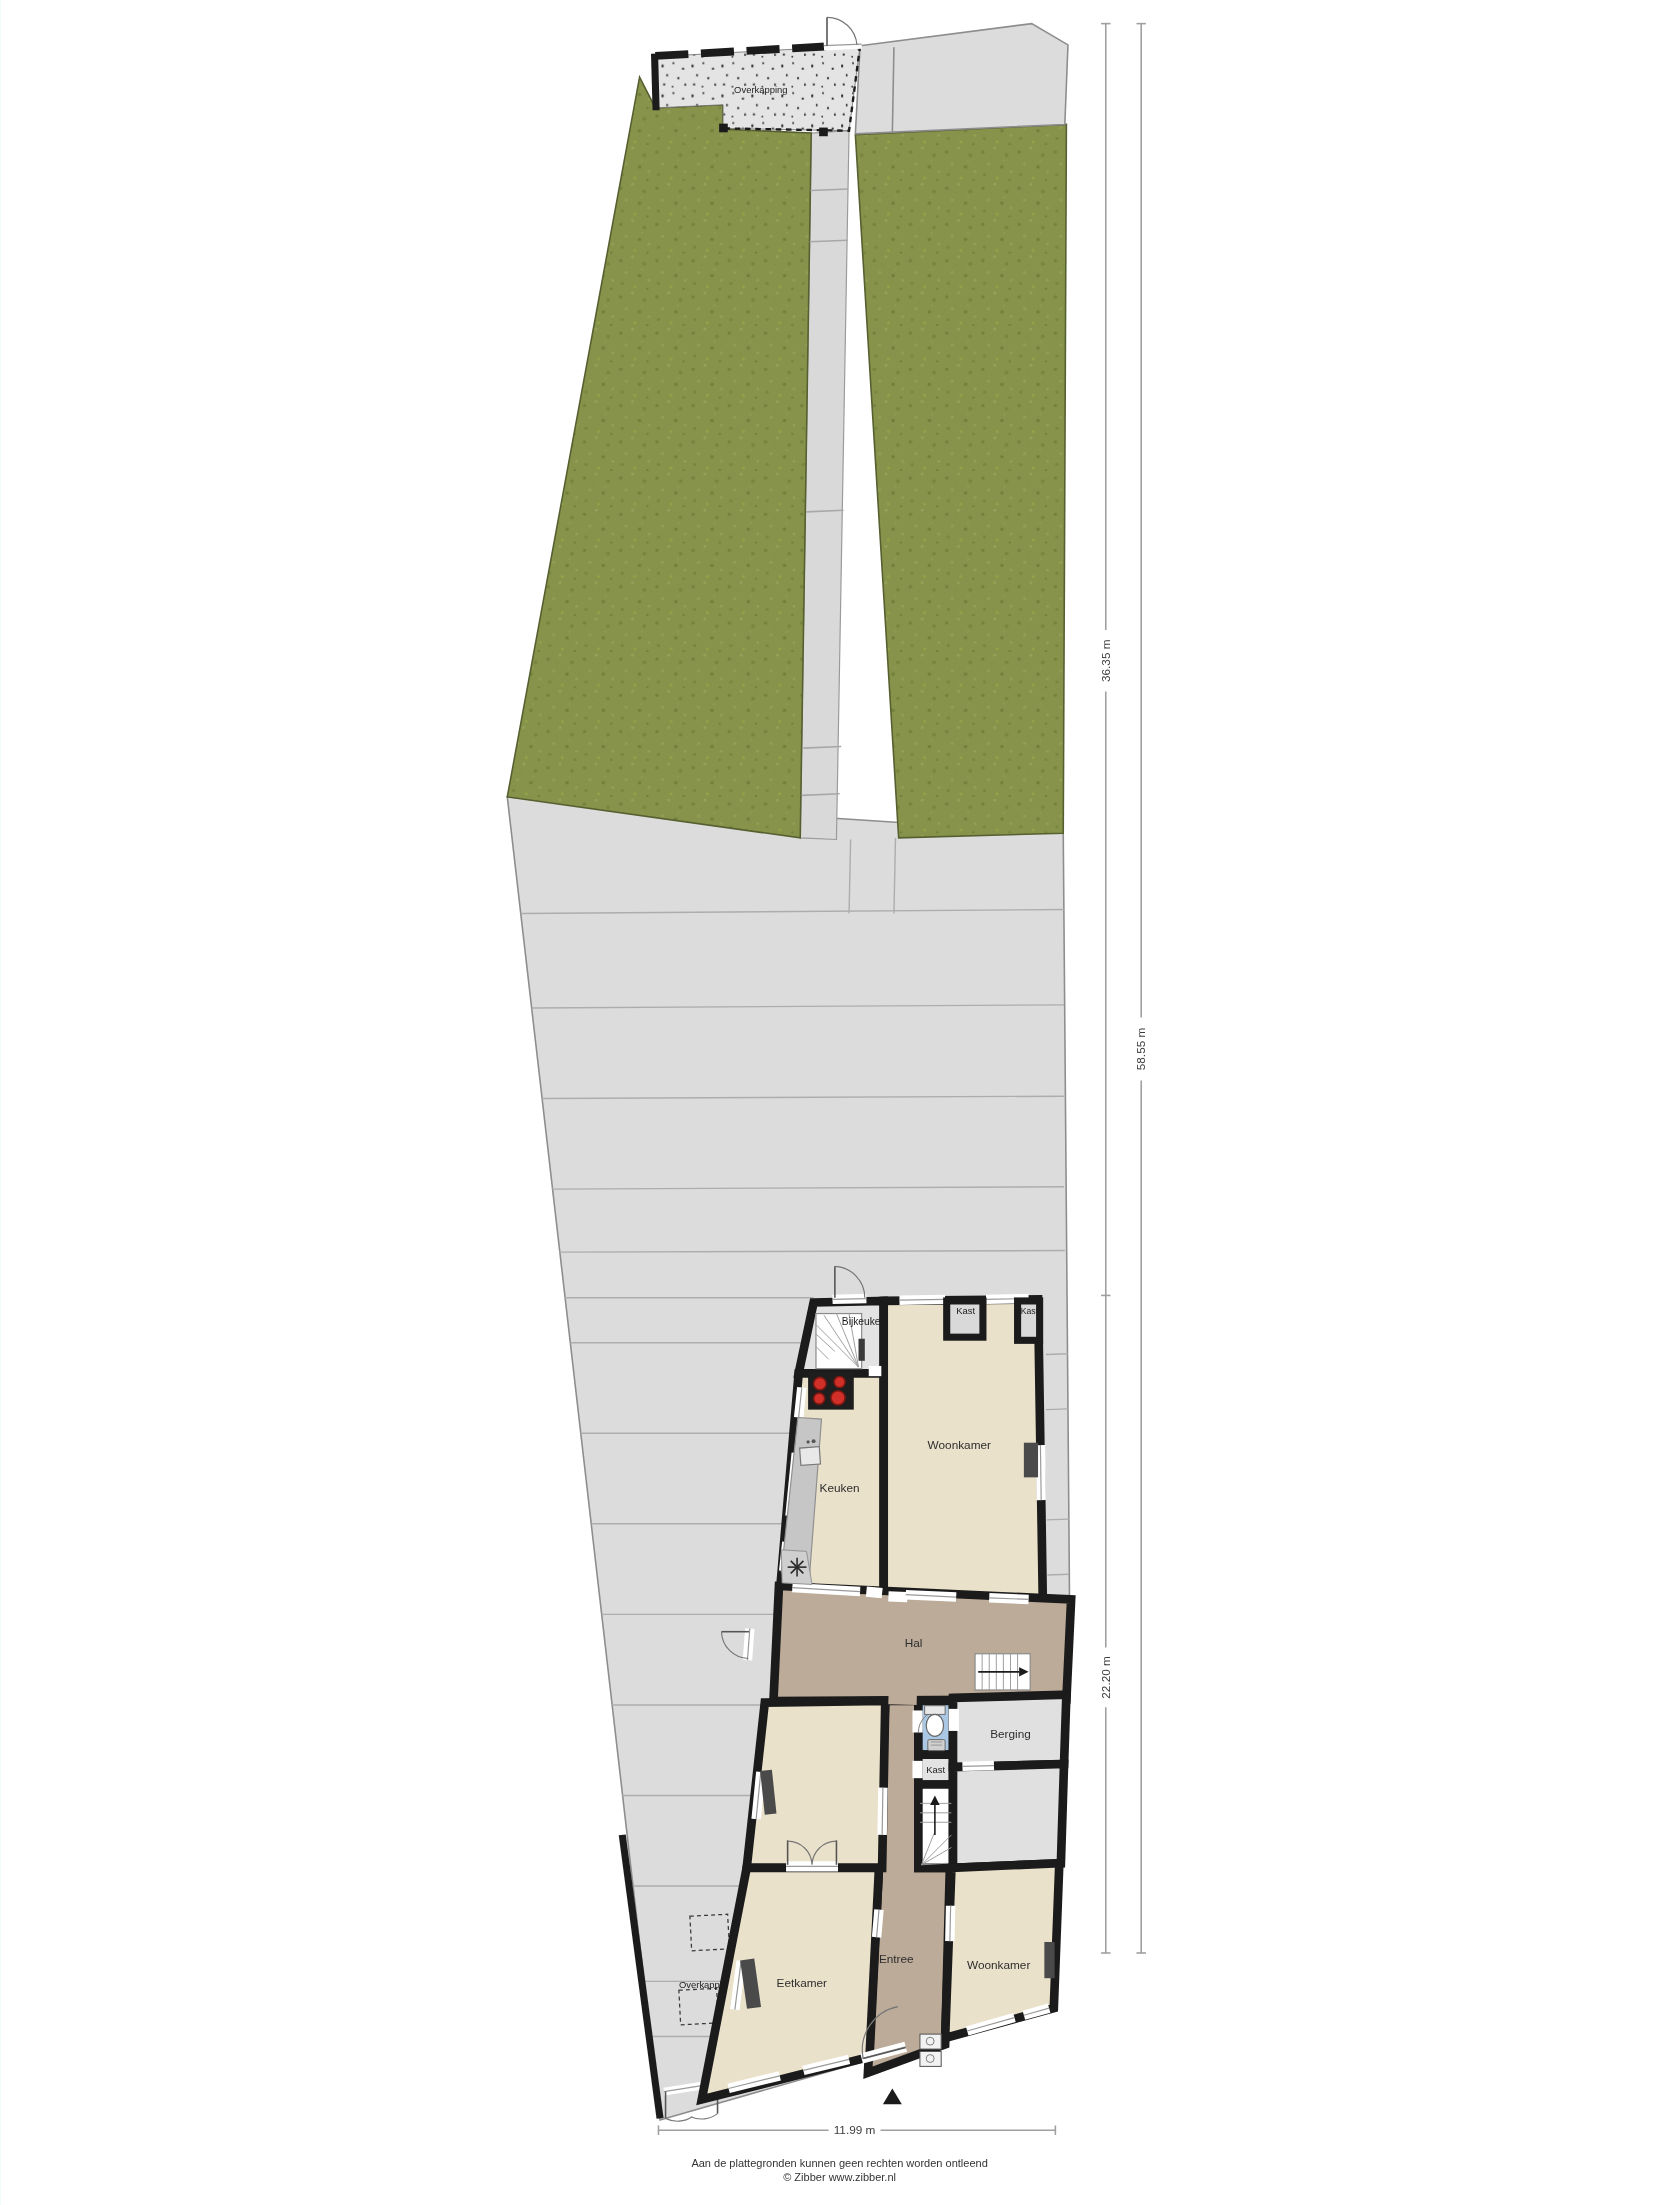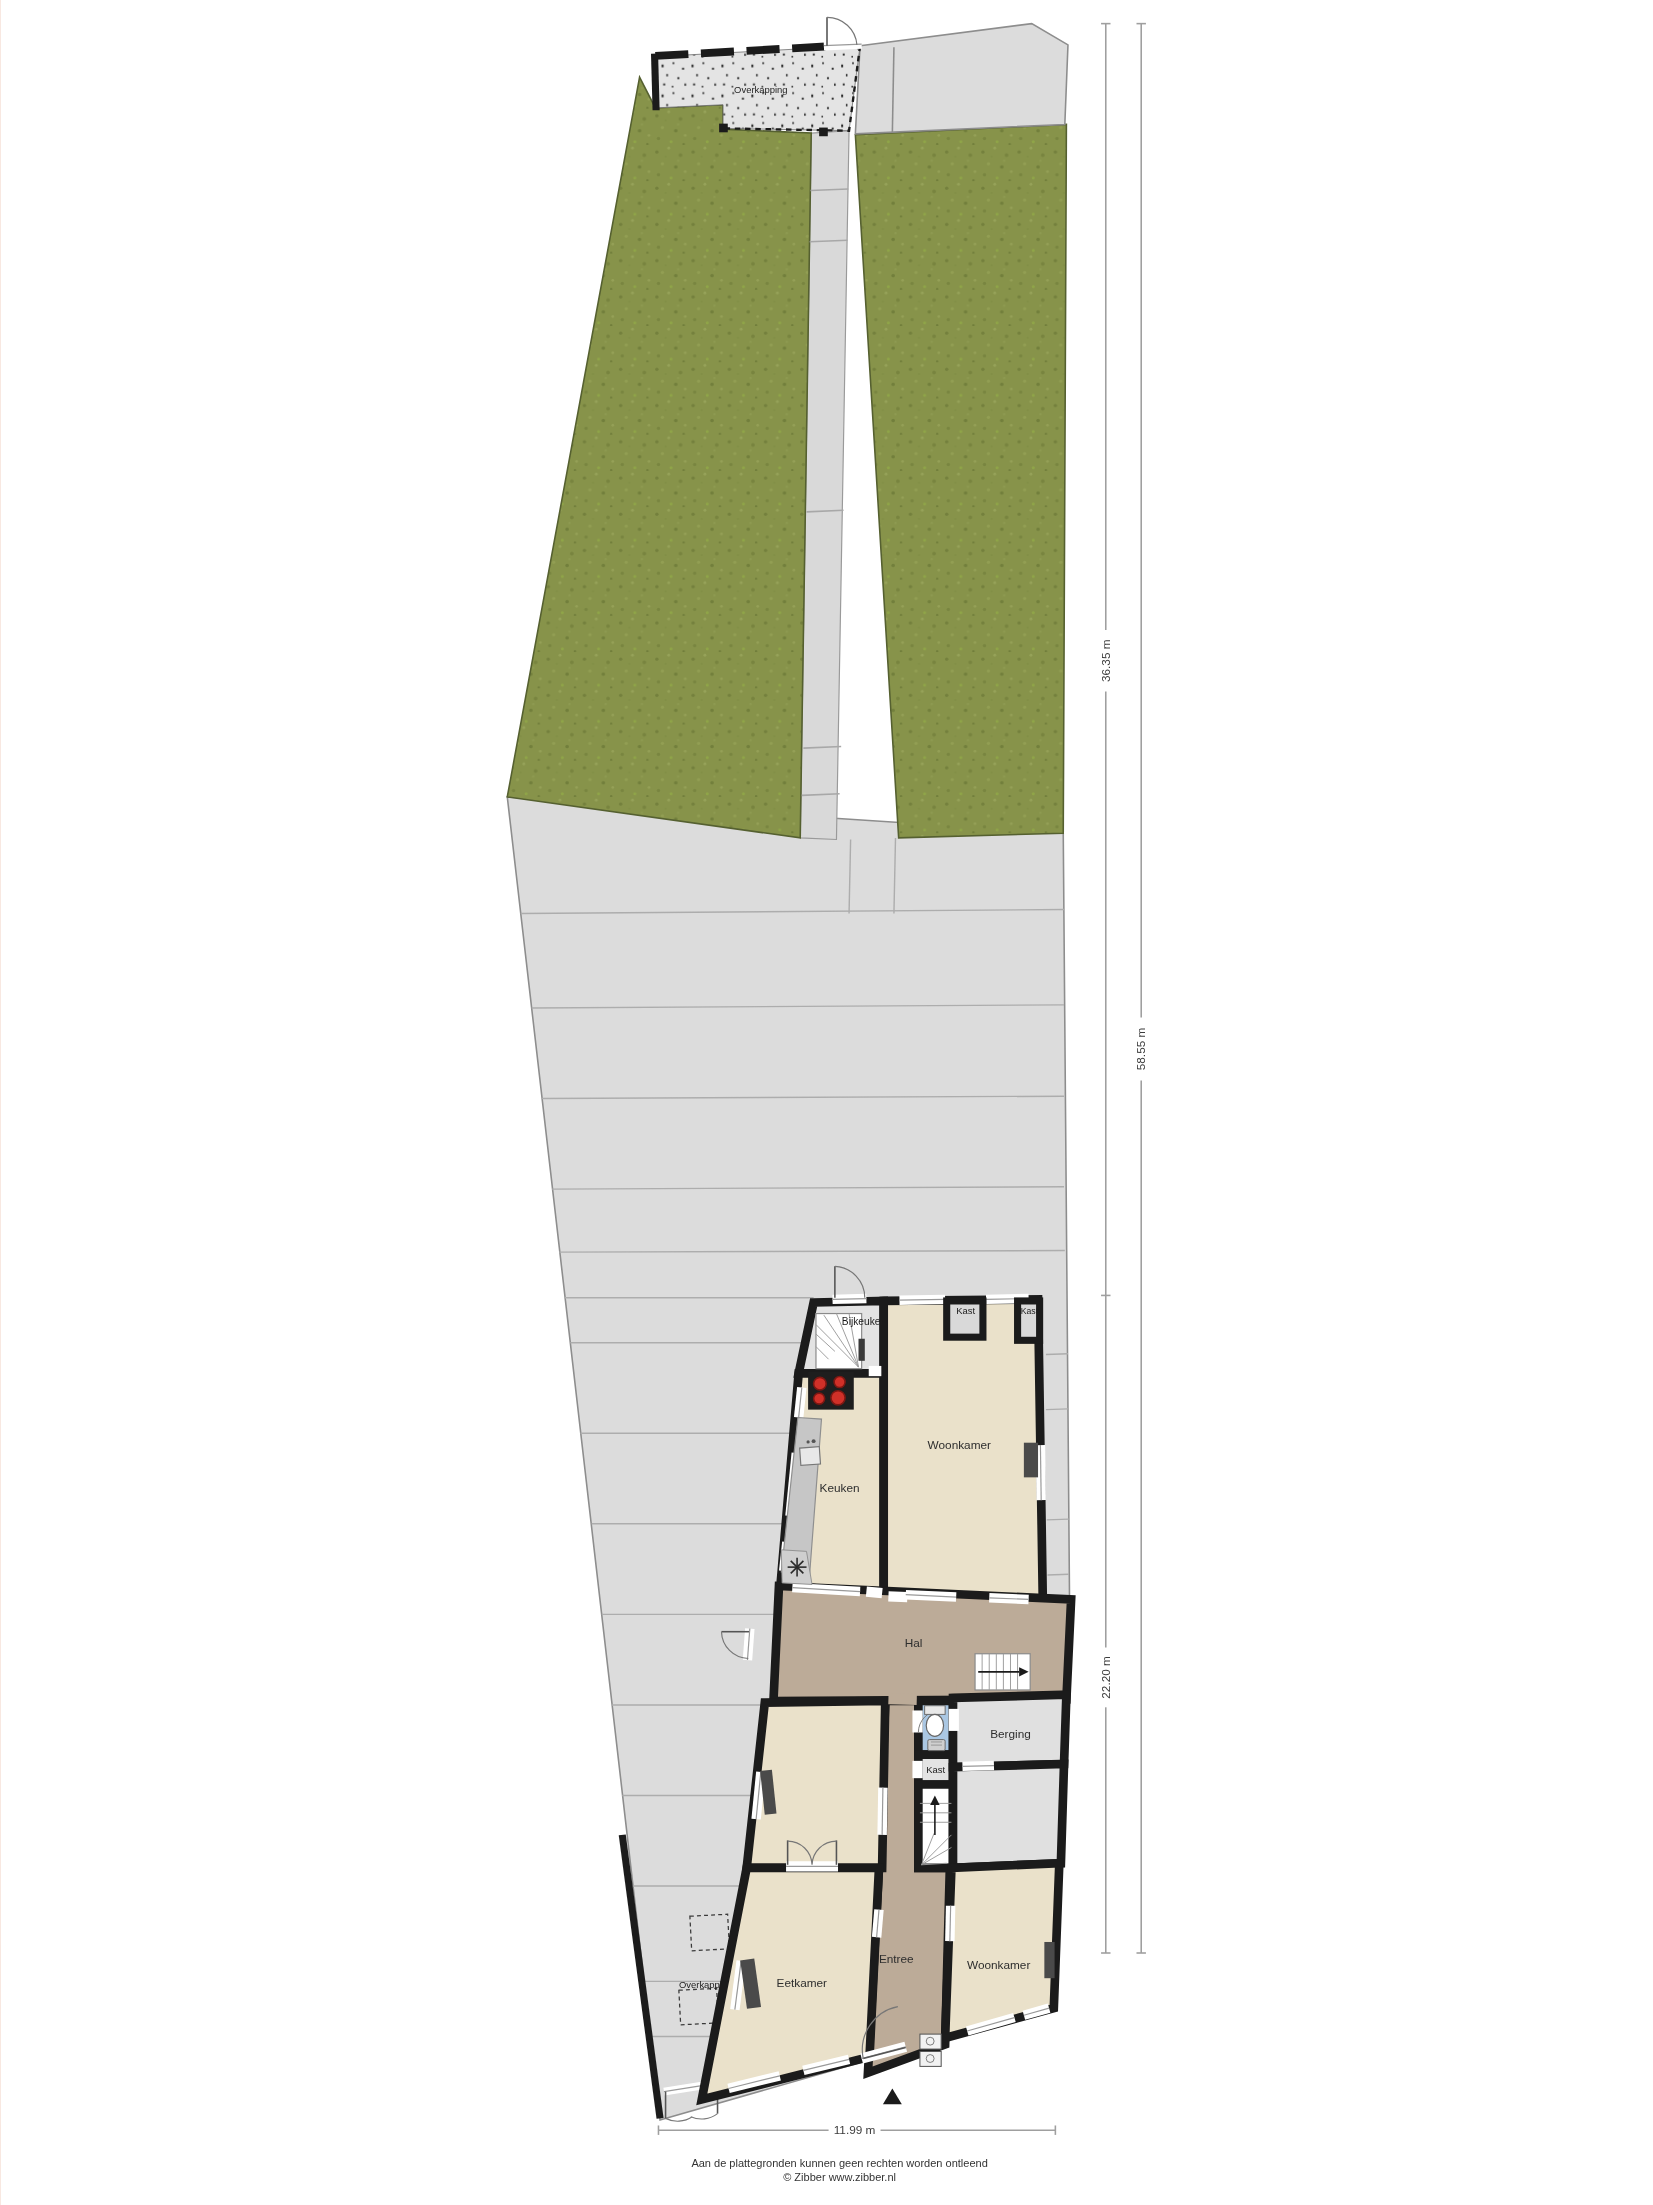--- a/index.html
+++ b/index.html
@@ -1,16 +1,16 @@
 <!DOCTYPE html>
 <html style="font-size:12.6px"><head>
 <meta charset="utf-8">
 <style>
   html,body{margin:0;padding:0;background:#ffffff;}
-  .page{position:relative;width:1654px;height:2205px;background:#c2410c;overflow:hidden;
+  .page{position:relative;width:1654px;height:2205px;background:#86efac;overflow:hidden;
         font-family:"Liberation Sans", sans-serif;}
   svg text{font-family:"Liberation Sans", sans-serif;}
   .room-label{fill:#2e2e2e;font-size:15px;}
   .small-label{fill:#1d1d1d;font-size:12px;}
   .dim-label{fill:#3c3c3c;font-size:15px;}
   .footer-label{fill:#333;font-size:14px;}
 </style>
 </head>
 <body>
 

